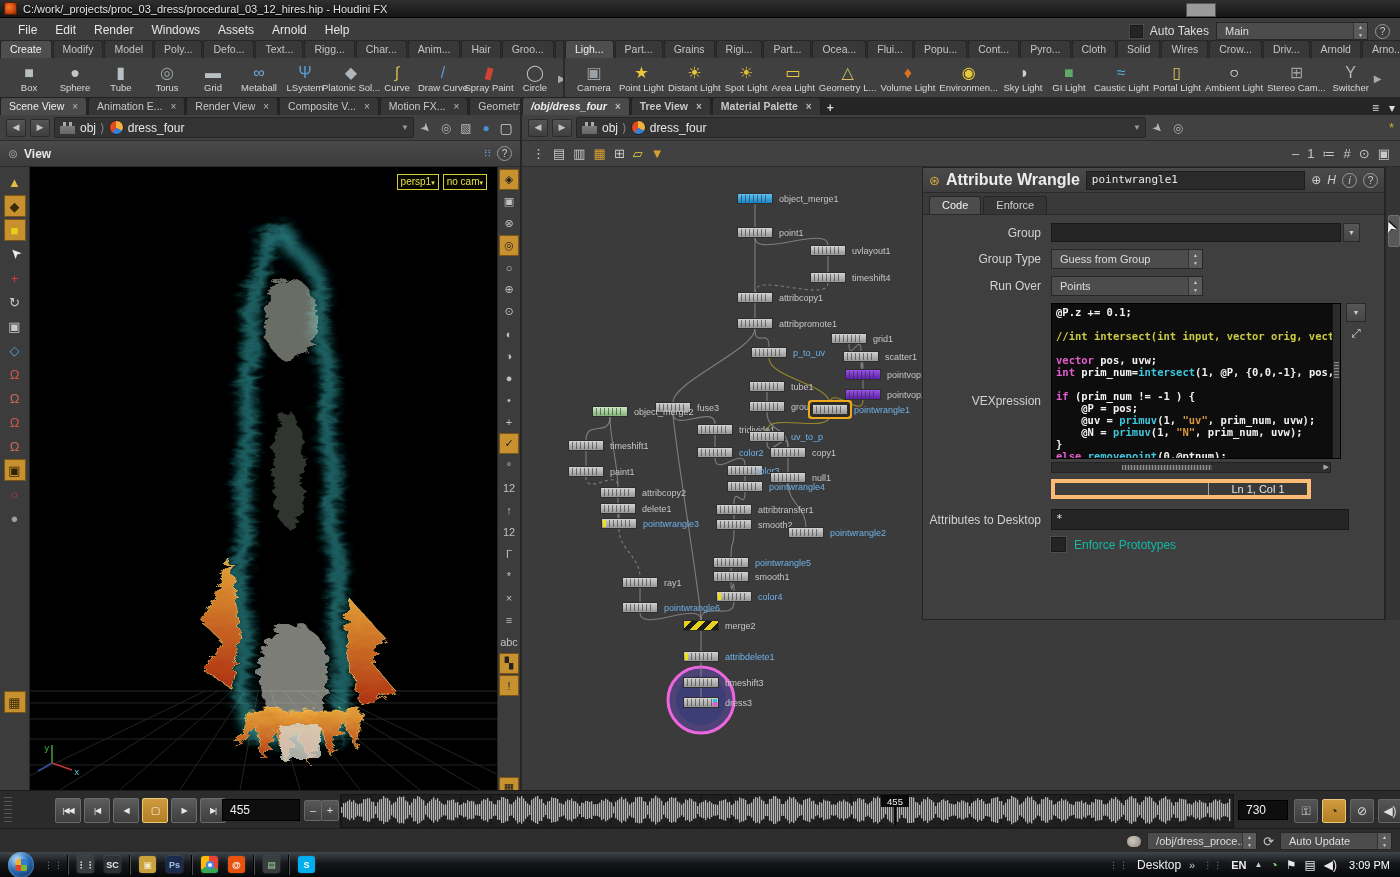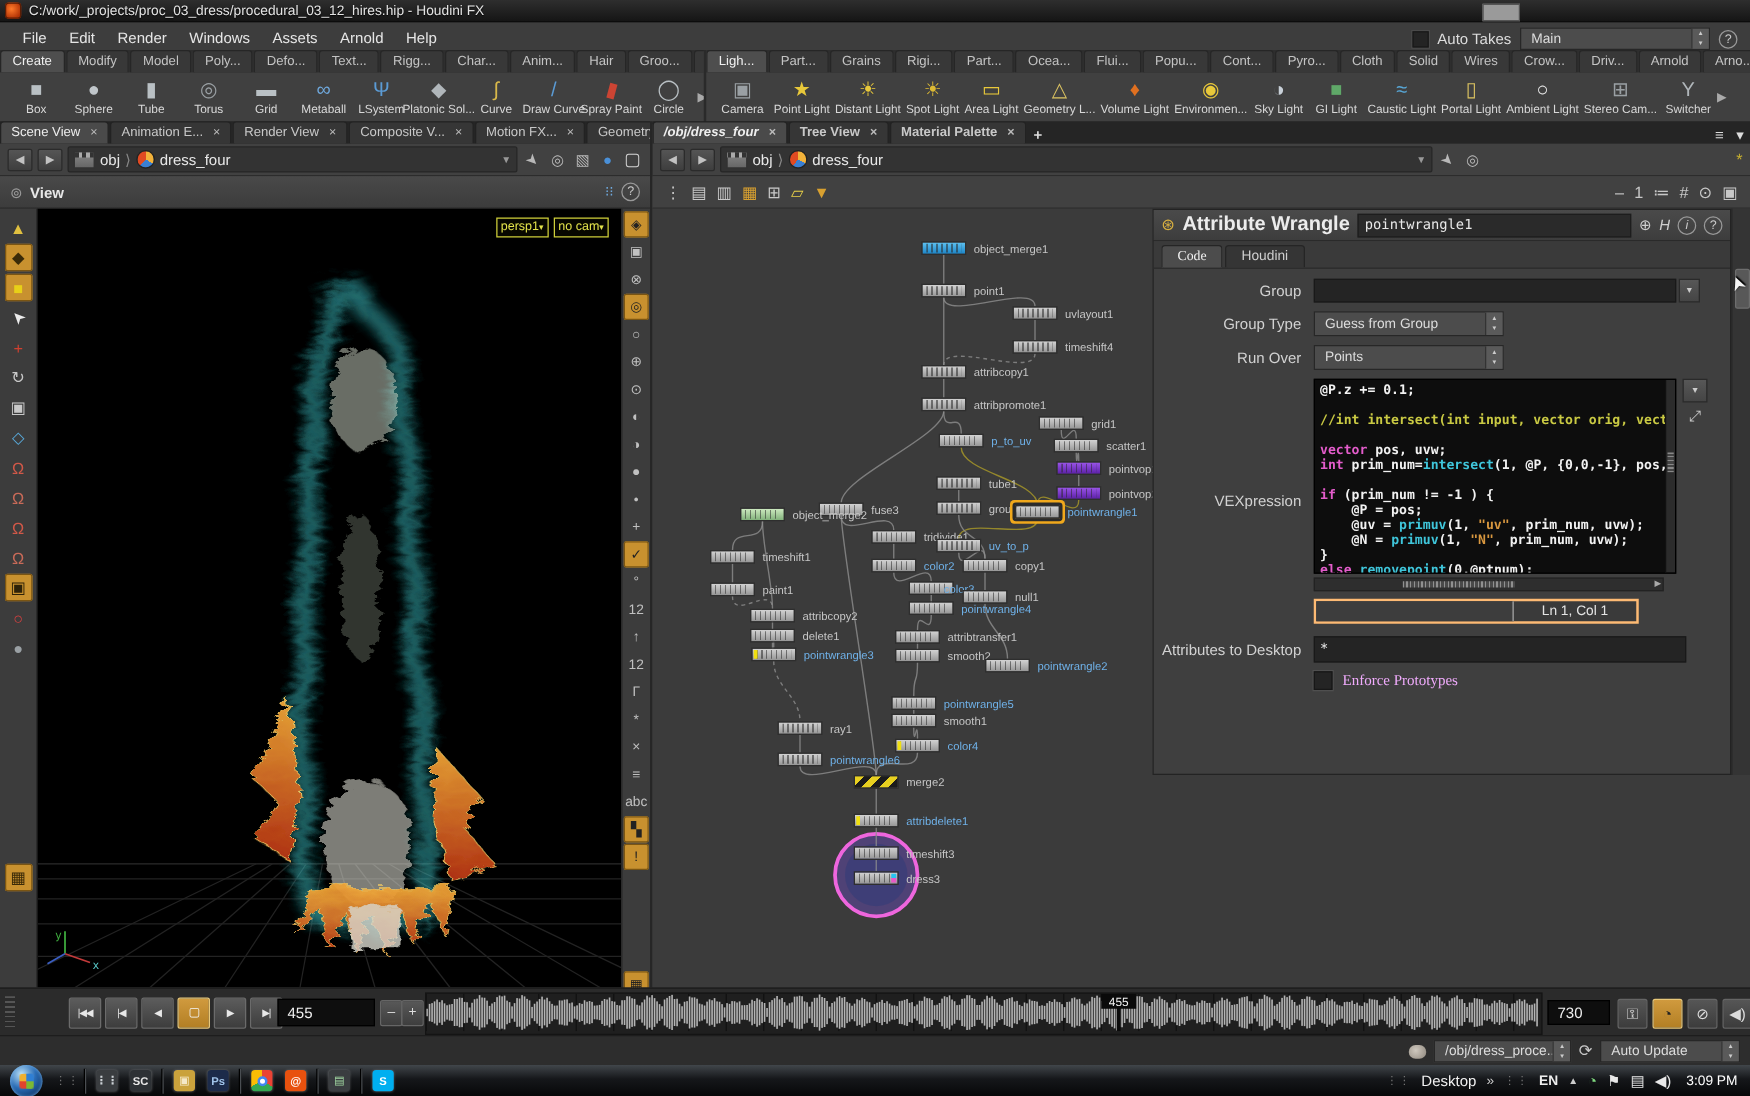--- a/index.html
+++ b/index.html
@@ -106,21 +106,21 @@
   .pgutter .handle{position:absolute;left:2px;top:48px;width:10px;height:30px;background:#585858;border:1px solid #6e6e6e;border-radius:2px;}
   .phead{height:24px;background:linear-gradient(#4a4a4a,#3d3d3d);border-bottom:1px solid #2a2a2a;display:flex;align-items:center;
       gap:6px;padding:0 6px;}
   .phead .ptype{font-weight:bold;font-size:16px;color:#ececec;white-space:nowrap;}
   .phead .pname{flex:1;background:#2a2a2a;border:1px solid #1d1d1d;color:#e8e8e8;font-family:"DejaVu Sans Mono",monospace;
       font-size:11px;padding:1px 5px;height:15px;}
   .phead .hic{font-size:12px;color:#cfcfcf;}
   .ptabs{display:flex;padding:3px 6px 0;border-bottom:1px solid #2a2a2a;background:#3a3a3a;}
   .ptab{padding:2px 12px 3px;font-size:11px;color:#cfcfcf;background:#353535;border:1px solid #252525;border-bottom:none;
       border-radius:3px 3px 0 0;margin-right:2px;}
-  .ptab.active{background:#4c4c4c;color:#f2f2f2;font-family:Liberation Serif, serif;}
+  .ptab.active{background:#4c4c4c;color:#f2f2f2;}
   .pbody{padding:8px 8px 0 0;}
   .prow{display:grid;grid-template-columns:128px 1fr;align-items:center;margin-bottom:7px;}
   .plabel{text-align:right;padding-right:10px;color:#d2d2d2;font-size:12px;}
   .pfield-wrap{display:flex;align-items:center;gap:2px;}
   .ptextfield{background:#242424;border:1px solid #191919;height:17px;}
   .g-input{width:288px;}
   .dd-btn{width:15px;height:17px;background:linear-gradient(#575757,#454545);border:1px solid #2a2a2a;color:#ccc;font-size:7px;
       text-align:center;line-height:17px;}
   .sel-dd{width:150px;height:18px;}
   .codewrap{display:flex;gap:5px;align-items:flex-start;}
@@ -128,21 +128,21 @@
       font-size:10.5px;font-weight:bold;line-height:12px;padding:2px 4px;box-sizing:border-box;overflow:hidden;position:relative;}
   .cl{white-space:pre;color:#f2f2f2;}
   .cl .kw{color:#e35ccb;} .cl .fn{color:#3fc6db;} .cl .comment{color:#c9c943;} .cl .str{color:#d8973f;}
   .code-vscroll{position:absolute;right:0;top:0;bottom:0;width:7px;background:#2c2c2c;border-left:1px solid #111;}
   .code-vscroll .grip{position:absolute;left:1px;top:58px;width:5px;height:16px;
       background:repeating-linear-gradient(#888 0 1px,#444 1px 3px);}
   .code-side{display:flex;flex-direction:column;gap:4px;align-items:center;}
   .hscroll{width:278px;height:9px;background:#2e2e2e;border:1px solid #222;margin-top:3px;position:relative;display:flex;align-items:center;}
   .hscroll .grip{width:90px;height:5px;margin-left:70px;background:repeating-linear-gradient(90deg,#909090 0 1px,#4a4a4a 1px 3px);}
   .hscroll .arr{position:absolute;right:1px;color:#aaa;font-size:7px;top:0;}
-  .statusrow{display:flex;border:2px solid #fdba74;width:260px;height:20px;box-sizing:border-box;background:#3a3a3a;}
+  .statusrow{display:flex;border:4px solid #fdba74;width:260px;height:20px;box-sizing:border-box;background:#3a3a3a;}
   .statusrow .sfield{flex:1;background:#3d3d3d;border-right:1px solid #a8a8a8;}
   .statusrow .lncol{width:98px;display:flex;align-items:center;justify-content:center;color:#e4e4e4;font-size:11px;}
   .attr-field{width:288px;color:#e8e8e8;font-family:"DejaVu Sans Mono",monospace;font-size:11px;padding:1px 4px;line-height:15px;}
   .chk-row{display:flex;align-items:center;gap:8px;}
   .chk{width:13px;height:13px;background:#242424;border:1px solid #171717;box-shadow:0 0 0 1px #4f4f4f;}
   .mouse-cursor{position:absolute;left:1384px;top:218px;z-index:9;color:#f4f4f4;font-size:15px;
       text-shadow:0 0 2px #000,1px 1px 1px #000;transform:rotate(-112deg);}
   
   .playbar{position:absolute;left:0;top:790px;width:1400px;height:38px;background:#2b2b2b;border-top:1px solid #1b1b1b;}
   .pb-grip{position:absolute;left:4px;top:6px;width:8px;height:26px;background:repeating-linear-gradient(#555 0 1px,#2b2b2b 1px 4px);}
@@ -747,21 +747,21 @@
       <span style="color:#d8b040;font-size:13px;">⊛</span>
       <span class="ptype">Attribute Wrangle</span>
       <span class="pname">pointwrangle1</span>
       <span class="hic">⊕</span>
       <span class="hic" style="font-style:italic;">H</span>
       <span class="circle-ic" style="font-style:italic;">i</span>
       <span class="circle-ic">?</span>
     </div>
     <div class="ptabs">
       <span class="ptab active">Code</span>
-      <span class="ptab">Houdini</span>
+      <span class="ptab">Enforce</span>
     </div>
     <div class="pbody">
       <div class="prow">
         <span class="plabel">Group</span>
         <span class="pfield-wrap">
           <span class="ptextfield g-input"></span>
           <span class="dd-btn">▼</span>
         </span>
       </div>
       <div class="prow">
@@ -816,21 +816,21 @@
         </div>
       </div>
       <div class="prow" style="margin-top:10px;">
         <span class="plabel">Attributes to Desktop</span>
         <span class="ptextfield attr-field">*</span>
       </div>
       <div class="prow">
         <span></span>
         <span class="chk-row">
           <span class="chk"></span>
-          <span style="font-size:12px;color:#f0abfc;font-family:Liberation Serif, serif;">Enforce Prototypes</span>
+          <span style="font-size:12px;color:#14b8a6;">Enforce Prototypes</span>
         </span>
       </div>
     </div>
   </div>
   <div class="pgutter">
       <span class="handle"></span>
     </div>
   <span class="mouse-cursor">➤</span>
 
   <div class="playbar">

